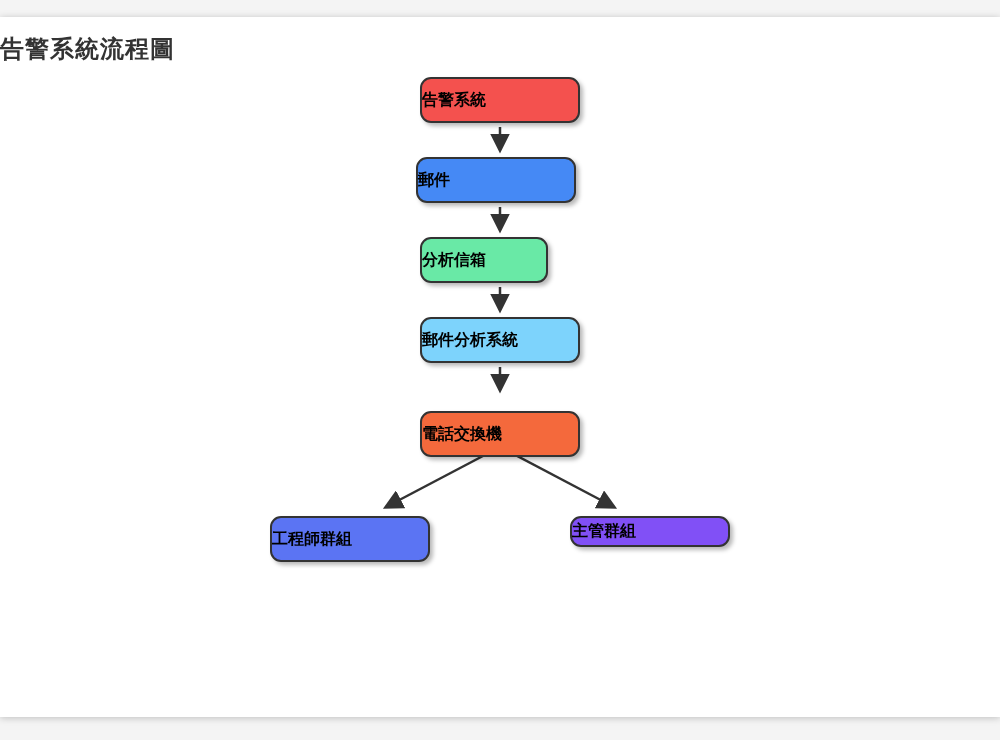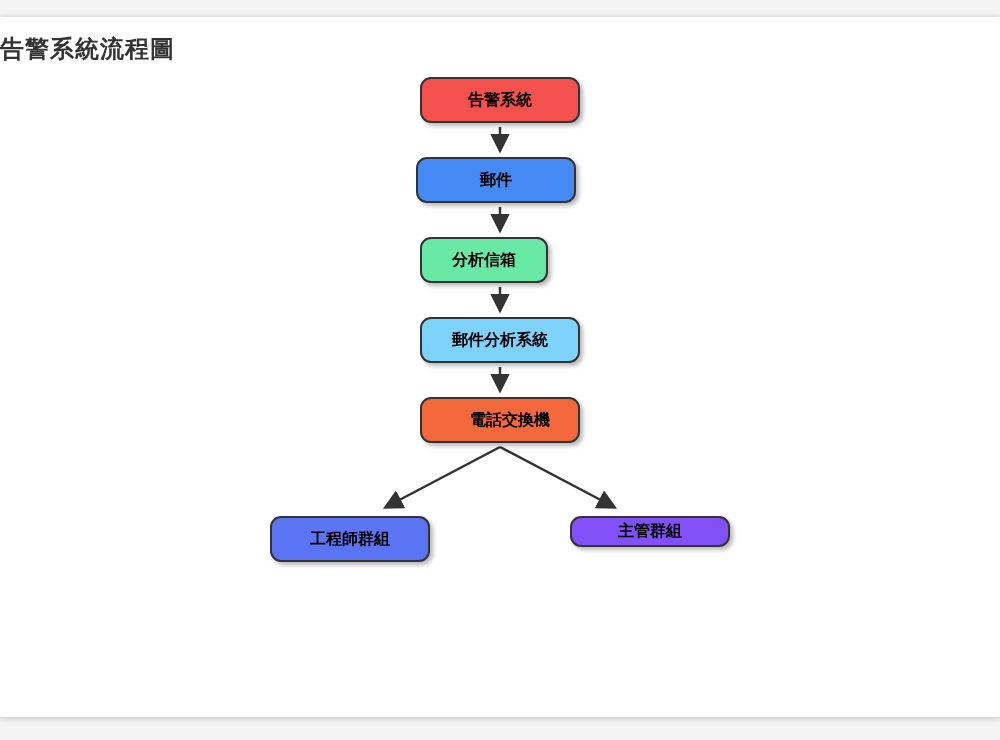--- a/index.html
+++ b/index.html
@@ -42,21 +42,21 @@
     pointer-events: none;
   }
   .node {
     position: absolute;
     z-index: 3;
     box-sizing: border-box;
     border: 2.5px solid #333333;
     border-radius: 11px;
     display: flex;
     align-items: center;
-    justify-content: center;
+    justify-content: flex-start;
     box-shadow: 3px 3px 4px rgba(0,0,0,0.28);
   }
   .node-label {
     font-size: 16px;
     font-weight: bold;
     color: #000000;
     white-space: nowrap;
   }
 </style>
 </head>
@@ -85,21 +85,21 @@
 </div>
 <div class="node" style="left: 416px; top: 157px; width: 160px; height: 46px; background: rgb(69, 137, 245); border-color: rgb(51, 51, 51);">
   <span class="node-label" style="color: rgb(0, 0, 0);">郵件</span>
 </div>
 <div class="node" style="left: 420px; top: 237px; width: 128px; height: 46px; background: rgb(105, 233, 166); border-color: rgb(51, 51, 51);">
   <span class="node-label" style="color: rgb(0, 0, 0);">分析信箱</span>
 </div>
 <div class="node" style="left: 420px; top: 317px; width: 160px; height: 46px; background: #7dd3fc; border-color: rgb(51, 51, 51);">
   <span class="node-label" style="color: rgb(0, 0, 0);">郵件分析系統</span>
 </div>
-<div class="node" style="left: 420px; top: 397px; width: 160px; height: 46px; background: rgb(244, 105, 60); border-color: rgb(51, 51, 51); padding-left: 20px;">
+<div class="node" style="left: 420px; top: 411px; width: 160px; height: 46px; background: rgb(244, 105, 60); border-color: rgb(51, 51, 51);">
   <span class="node-label" style="color: rgb(0, 0, 0);">電話交換機</span>
 </div>
 <div class="node" style="left: 270px; top: 516px; width: 160px; height: 46px; background: rgb(91, 116, 243); border-color: rgb(51, 51, 51);">
   <span class="node-label" style="color: rgb(0, 0, 0);">工程師群組</span>
 </div>
 <div class="node" style="left: 570px; top: 516px; width: 160px; height: 31px; background: rgb(129, 80, 246); border-color: rgb(51, 51, 51);">
   <span class="node-label" style="color: rgb(0, 0, 0);">主管群組</span>
 </div>
 
 </body></html>

